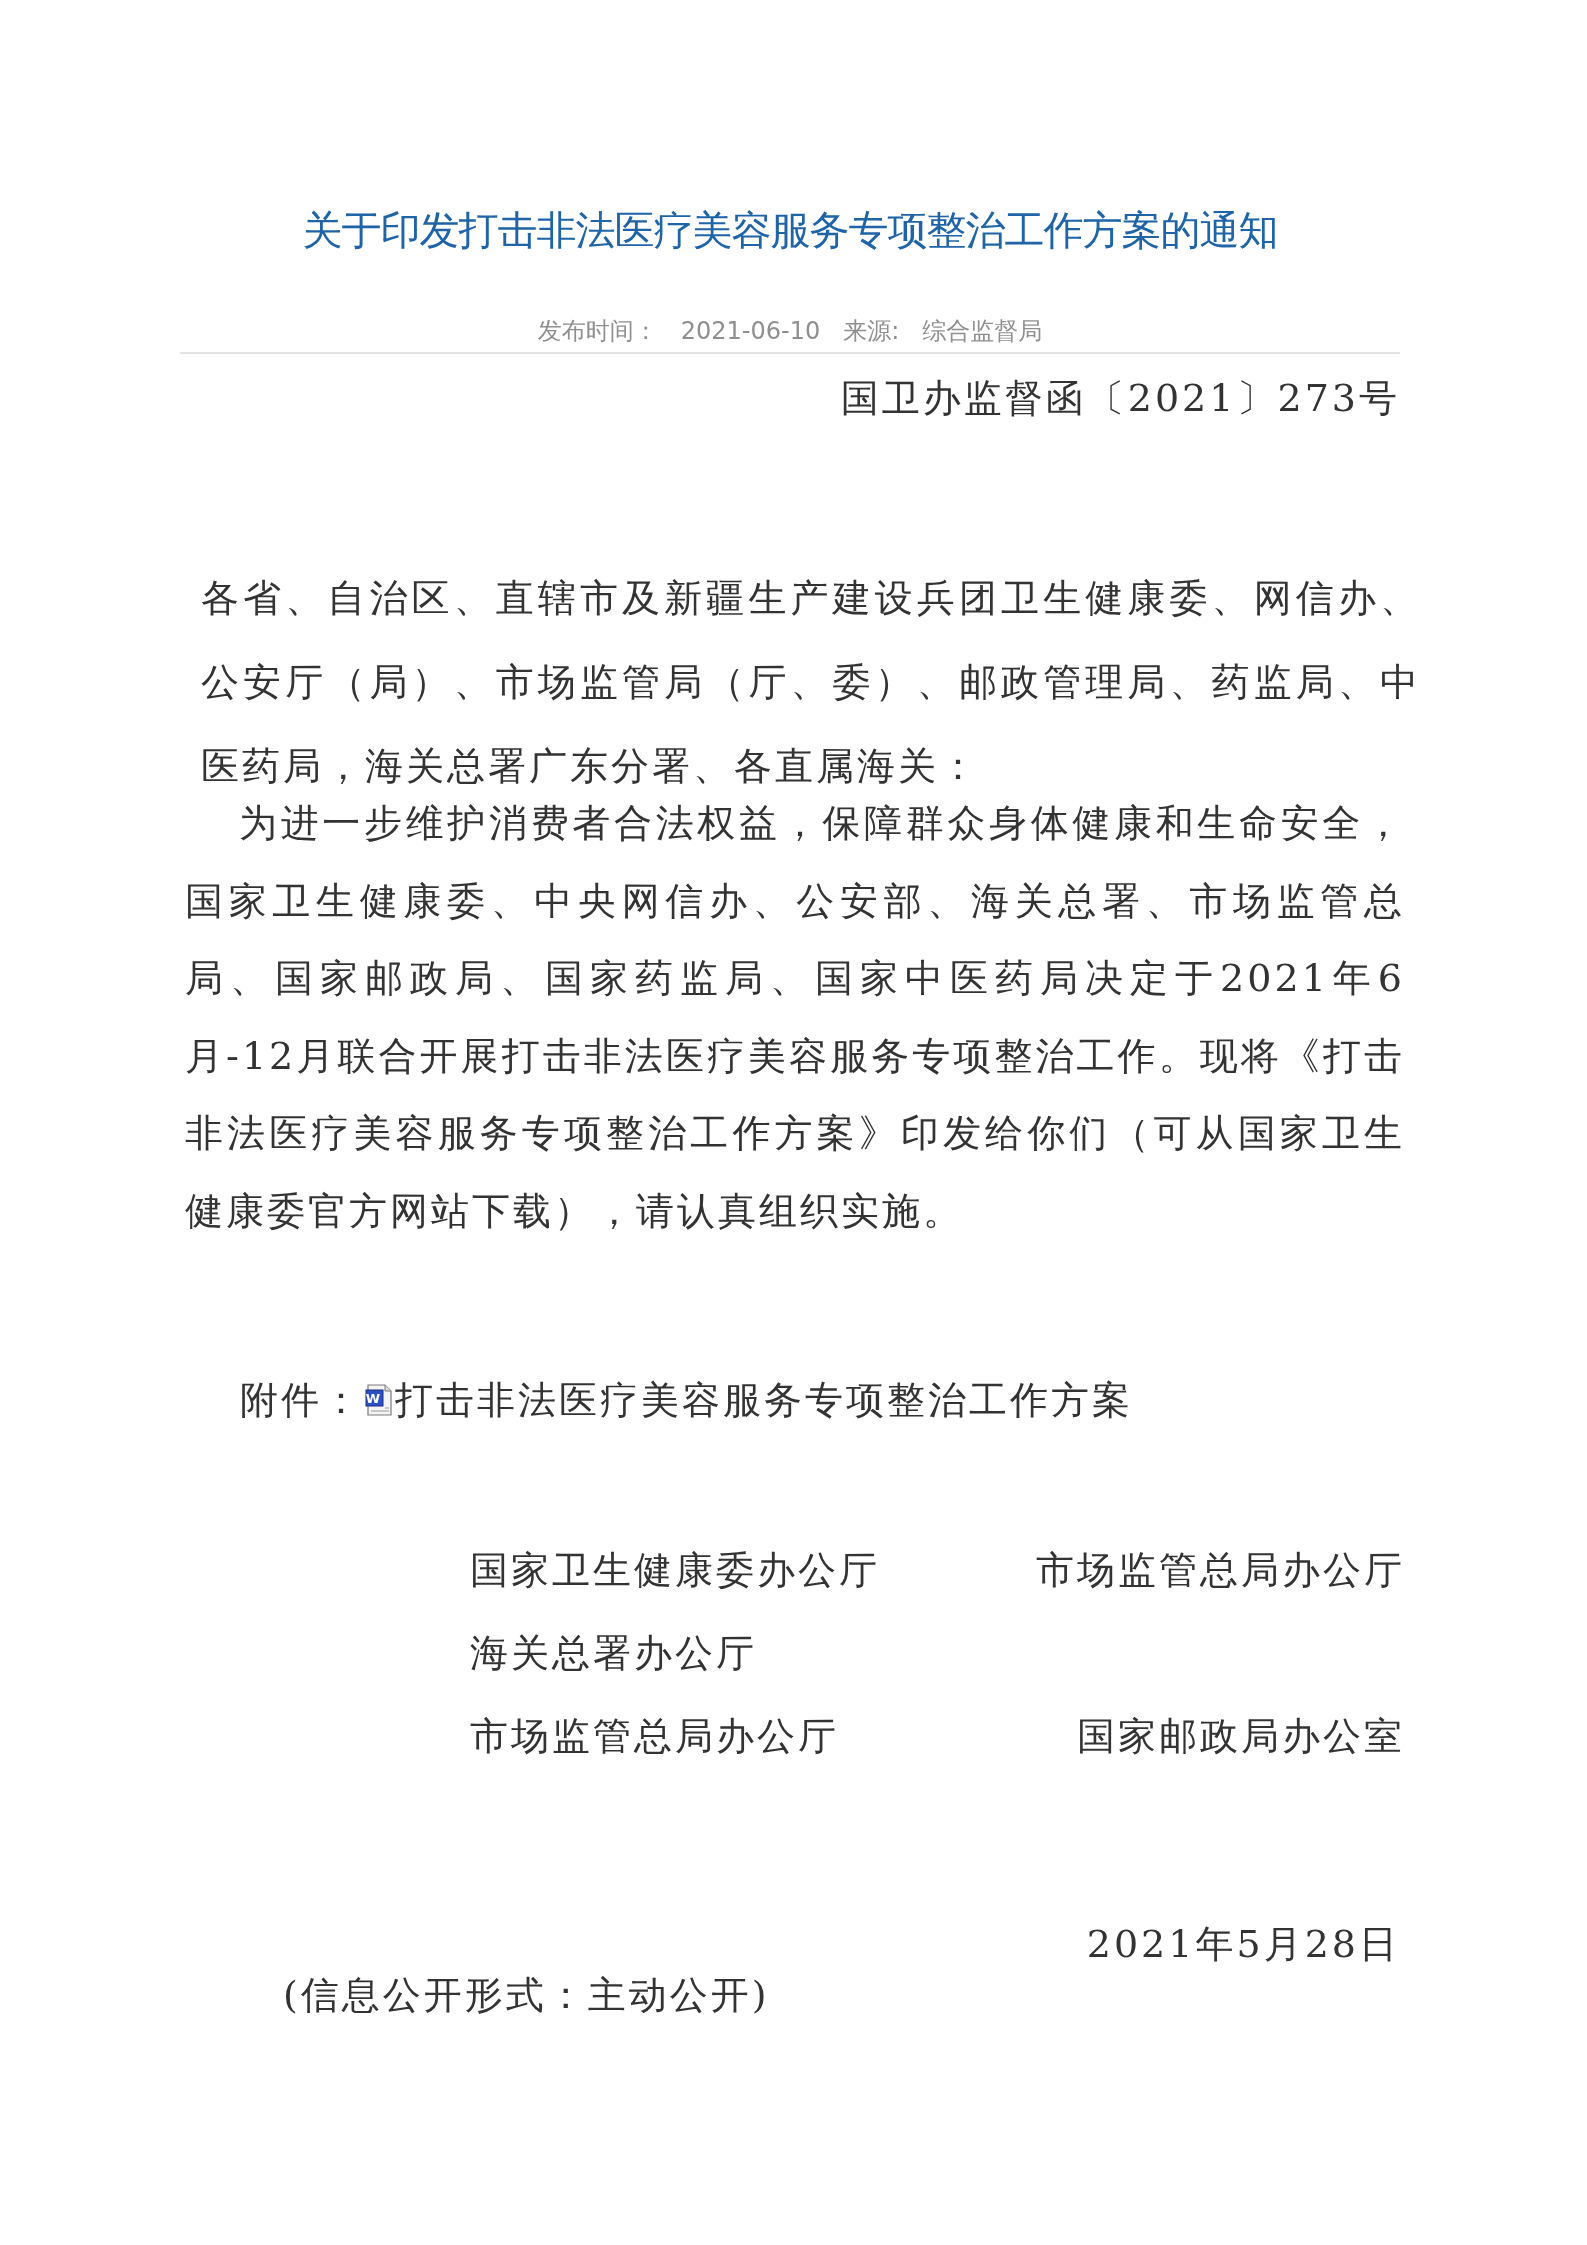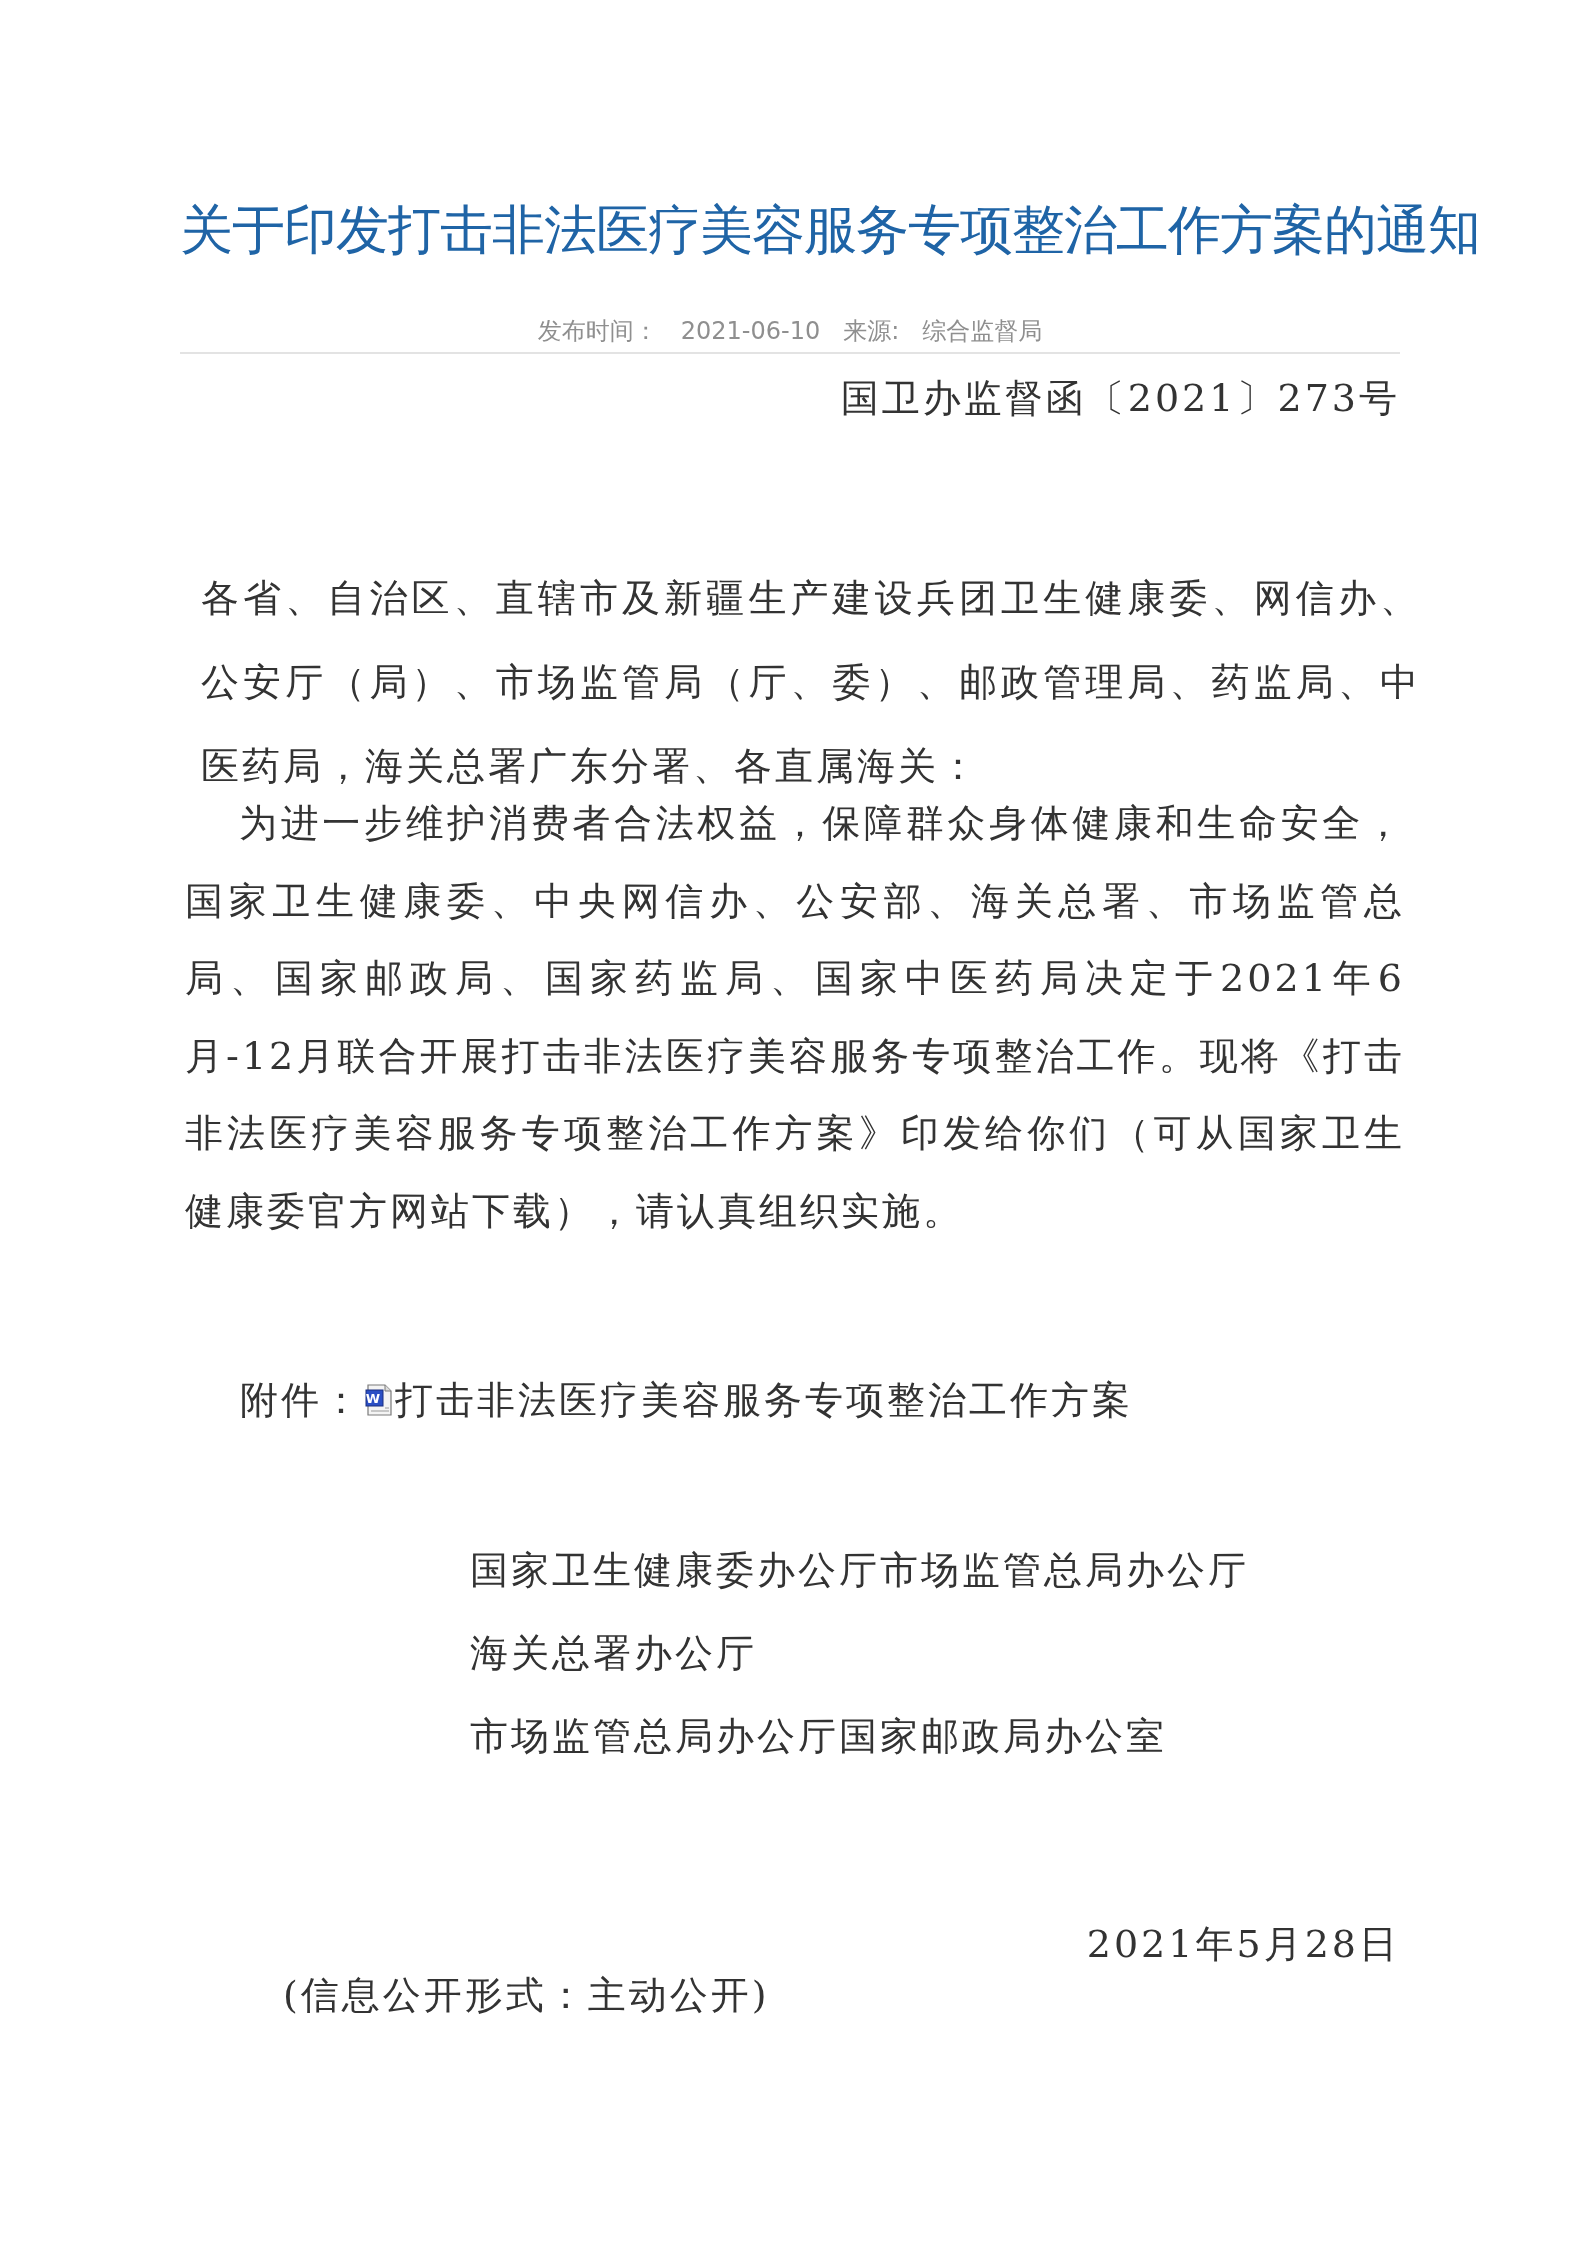--- a/index.html
+++ b/index.html
@@ -19,21 +19,21 @@
     width: 1587px;
     height: 2245px;
   }
   .title {
     position: absolute;
     left: 180px;
     width: 1220px;
     top: 200px;
     text-align: center;
     font-family: "DejaVu Sans", "Liberation Sans", sans-serif;
-    font-size: 53px;
+    font-size: 40px;
     line-height: 60px;
     color: #1f64a6;
     letter-spacing: -1px;
     margin: 0;
     font-weight: normal;
     white-space: nowrap;
   }
   .meta {
     position: absolute;
     left: 180px;
@@ -112,20 +112,21 @@
     cursor: pointer;
   }
   .signers {
     position: absolute;
     left: 470px;
     width: 935px;
     top: 1540px;
   }
   .signer-row {
     display: flex;
+    justify-content: space-between;
     height: 83px;
     line-height: 60px;
     white-space: nowrap;
     font-family: Liberation Serif, serif;
   }
   .date {
     position: absolute;
     right: 187px;
     top: 1875px;
     line-height: 60px;

